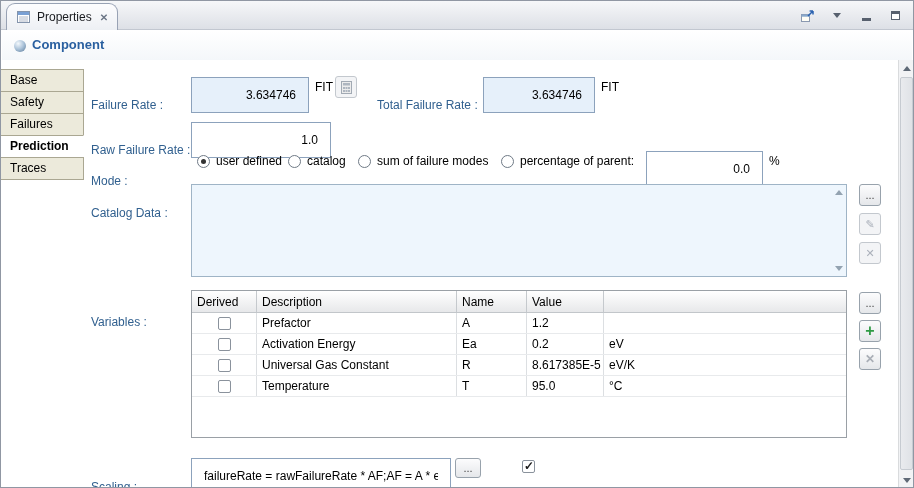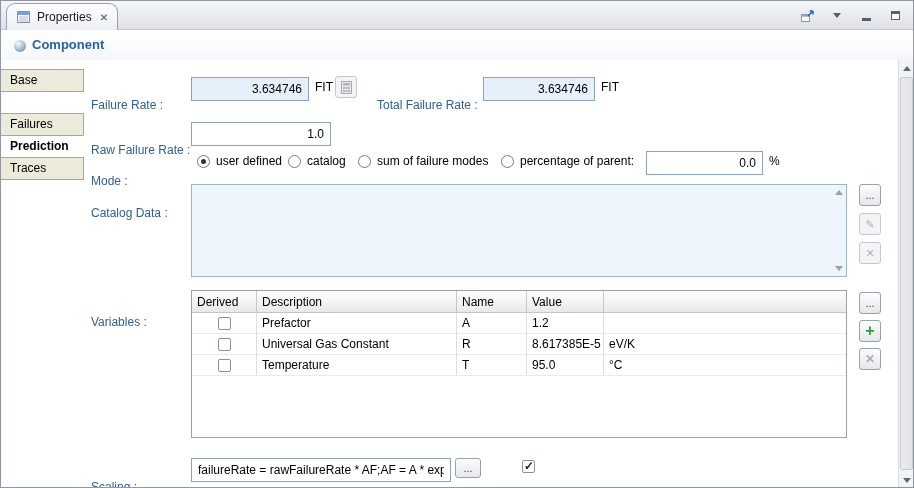--- a/index.html
+++ b/index.html
@@ -29,22 +29,22 @@
   .header-title { position:absolute; left:30px; top:6px; font-size:13px; font-weight:bold; color:#2a60a0;text-align:center; }
 
   
   .side-tab { position:absolute; left:0; width:83px; height:23px; background:#eceadb; border:1px solid #aaa792;
               border-left:none; line-height:21px; padding-left:9px; cursor:pointer; }
   .side-tab.active { background:#fff; font-weight:bold; border-right-color:#fff; }
 
   
   .flabel { position:absolute; color:#31608f; line-height:16px; white-space:nowrap;margin-top:18px; }
   .unit   { position:absolute; color:#000; line-height:16px; white-space:nowrap; }
-  .field  { position:absolute; height:24px; border:1px solid #8ca2bc; background:#fff;
-            font-family:"Liberation Sans",sans-serif; font-size:12px; padding:0 6px; }
+  .field  { position:absolute; height:36px; border:1px solid #8ca2bc; background:#fff;
+            font-family:"Liberation Sans",sans-serif; font-size:12px; padding:0 12px; }
   .field.ro { background:#e6f0fa; }
   .num { text-align:right; }
 
   .icon-btn { position:absolute; width:22px; height:22px; border:1px solid #98a2ac; border-radius:3px;
               background:linear-gradient(#fcfcfd,#e5e7ea); display:flex; align-items:center; justify-content:center;
               font-family:"Liberation Sans",sans-serif; font-size:11px; color:#444; cursor:pointer; padding:0; }
   .icon-btn.disabled { border-color:#c3c8ce; background:#f3f4f6; color:#aab0ba; cursor:default; }
   .icon-btn.plus { color:#2e9b44; font-size:16px; font-weight:bold; }
   .icon-btn.del  { color:#a9aeb6; font-size:12px; font-weight:bold; }
 
@@ -122,20 +122,21 @@
         </span>
     </div>
   </div>
 
   <div class="header">
     <span class="comp-icon"></span>
     <span class="header-title">Component</span>
   </div>
 
   <div class="side-tab" style="top:68px">Base</div>
+  <div class="side-tab" style="top:90px">Safety</div>
   <div class="side-tab" style="top:112px">Failures</div>
   <div class="side-tab active" style="top:134px">Prediction</div>
   <div class="side-tab" style="top:156px">Traces</div>
 
   <span class="flabel" style="left:90px; top:78px">Failure Rate :</span>
   <input class="field ro num" style="left: 190px; top: 76px; width: 118px;" readonly="" value="3.634746">
   <span class="unit" style="left:314px; top:78px">FIT</span>
   <button class="icon-btn disabled" style="left:334px; top:75px">
     <svg width="13" height="13" viewBox="0 0 13 13">
       <rect x="1.5" y="0.5" width="10" height="12" fill="#ececec" stroke="#a2aab4"></rect>
@@ -201,20 +202,29 @@
         </div>
       <div class="vc c-desc">Prefactor</div>
       <div class="vc c-name">A</div>
       <div class="vc c-val">1.2</div>
       <div class="vc c-unit"></div>
     </div>
     <div class="vrow">
       <div class="vc c-der">
           <span class="checkbox"></span>
         </div>
+      <div class="vc c-desc">Activation Energy</div>
+      <div class="vc c-name">Ea</div>
+      <div class="vc c-val">0.2</div>
+      <div class="vc c-unit">eV</div>
+    </div>
+    <div class="vrow">
+      <div class="vc c-der">
+          <span class="checkbox"></span>
+        </div>
       <div class="vc c-desc">Universal Gas Constant</div>
       <div class="vc c-name">R</div>
       <div class="vc c-val">8.617385E-5</div>
       <div class="vc c-unit">eV/K</div>
     </div>
     <div class="vrow">
       <div class="vc c-der">
           <span class="checkbox"></span>
         </div>
       <div class="vc c-desc">Temperature</div>

